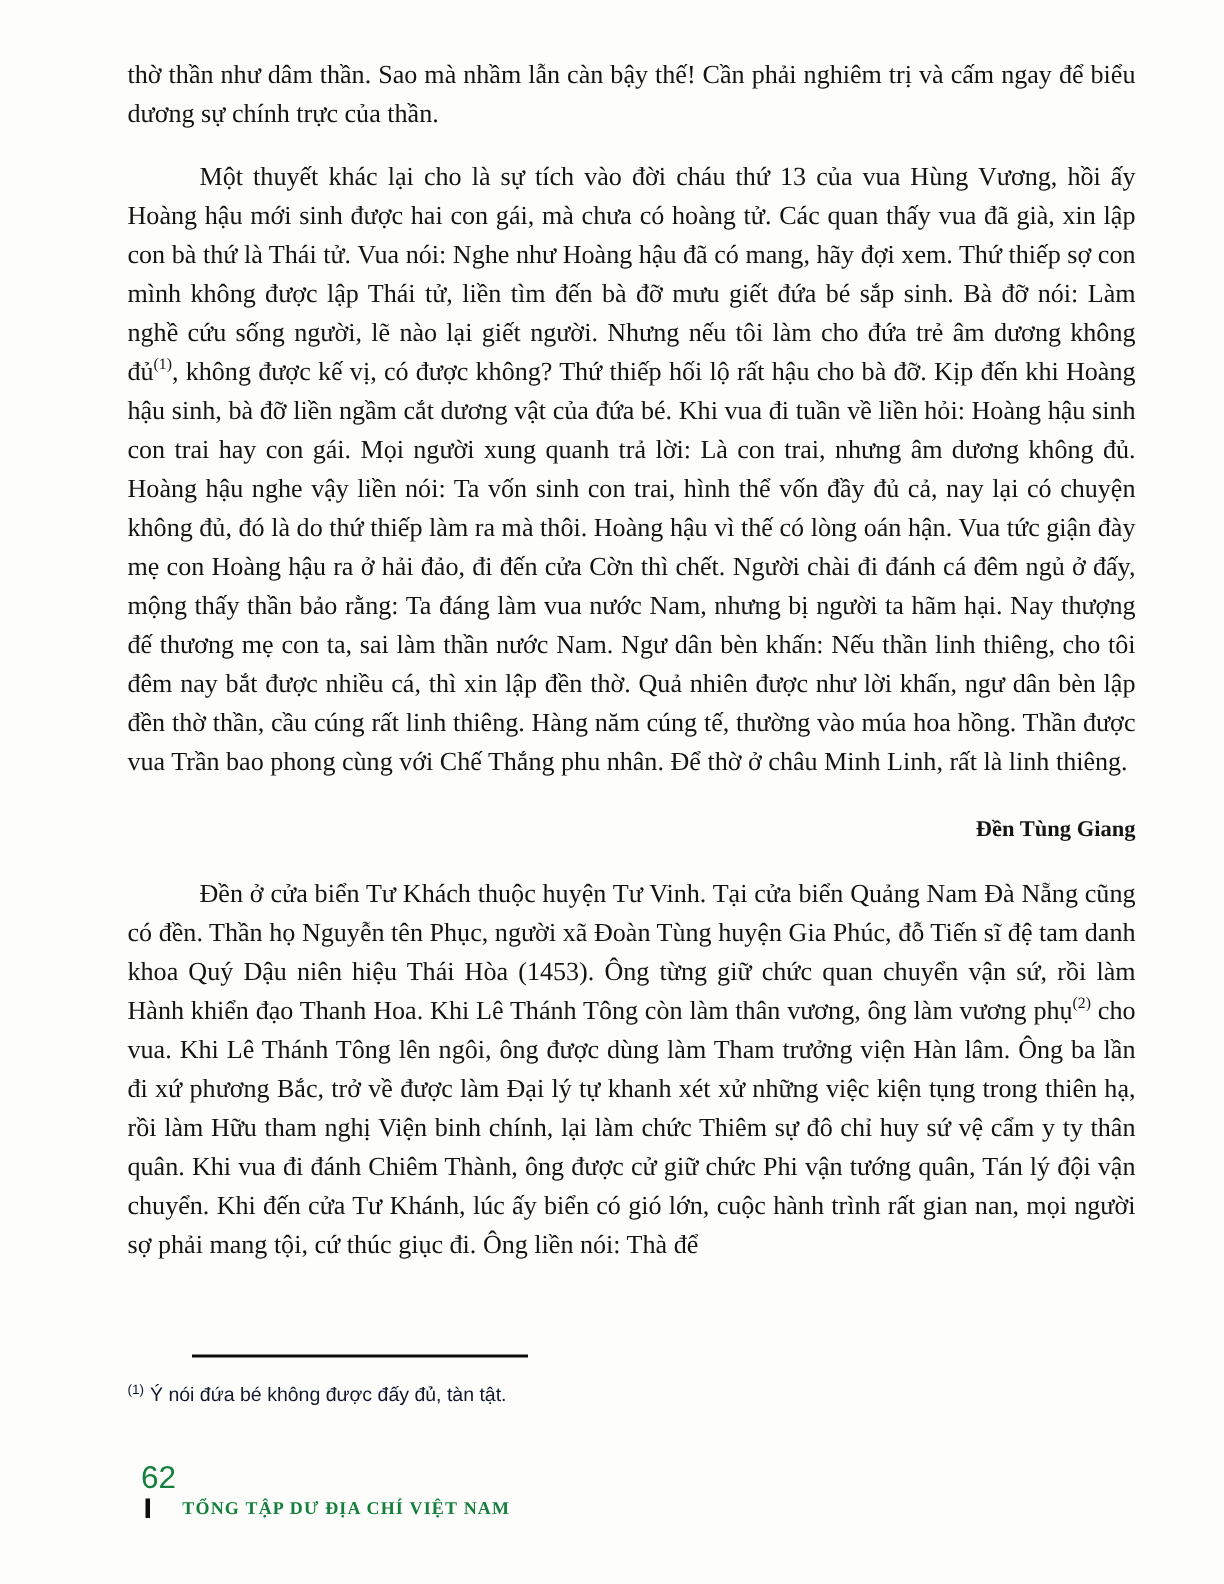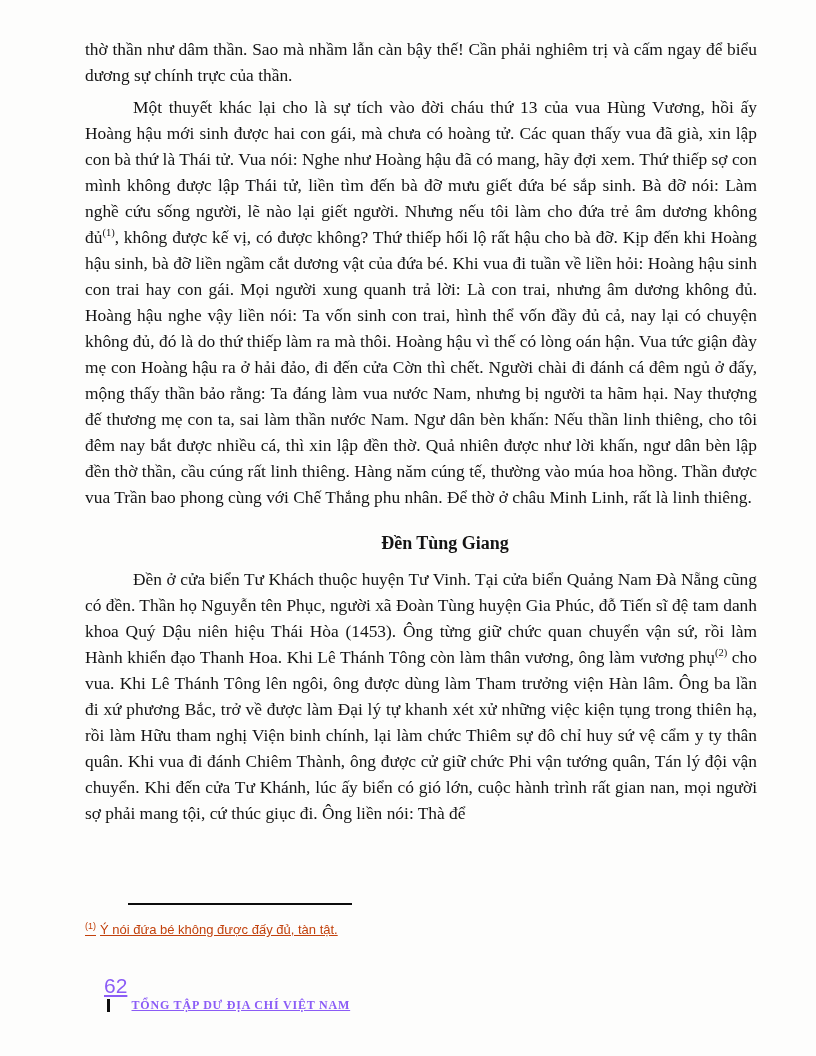--- a/index.html
+++ b/index.html
@@ -23,68 +23,66 @@
     width: 672px;
     font-size: 17.4px;
     line-height: 26px;
     text-align: justify;
   }
   .text-block p {
     margin: 0;
   }
   .text-block p.indent {
     text-indent: 48px;
-    margin-top: 6px;
+    margin-top: 16px;
   }
   .section-heading {
-    font-size: 18px;
+    font-size: 15px;
     font-weight: bold;
     margin: 20px 0 10px 48px;
     line-height: 26px;
-    text-align: center;
+    text-align: right;
   }
   sup.fn-ref {
     font-size: 10.5px;
     line-height: 0;
     vertical-align: super;
   }
   .footnote-block {
     position: absolute;
     left: 85px;
     top: 903px;
     width: 672px;
     font-family: "Liberation Sans", "DejaVu Sans", sans-serif;
     font-size: 13px;
     line-height: 16px;
-    color: #c2410c;
-    text-decoration: underline;
+    color: #0f172a;
   }
   .footnote-rule {
     width: 224px;
     height: 0;
     border-top: 2.5px solid #0c0c0c;
     margin-left: 43px;
     margin-bottom: 17px;
   }
   .footnote {
     margin: 0 0 15px 0;
   }
   .footnote sup.fn-marker {
     font-size: 9px;
     line-height: 0;
     vertical-align: super;
     margin-right: 4px;
   }
   .page-footer {
     position: absolute;
-    left: 104px;
+    left: 94px;
     top: 975px;
     font-family: "Liberation Sans", "DejaVu Sans", sans-serif;
-    color: #8b5cf6;
-    text-decoration: underline;
+    color: #15803d;
   }
   .page-number {
     font-size: 21px;
     line-height: 22px;
   }
   .footer-line2 {
     display: flex;
     align-items: center;
     gap: 22px;
     margin-top: 1px;

